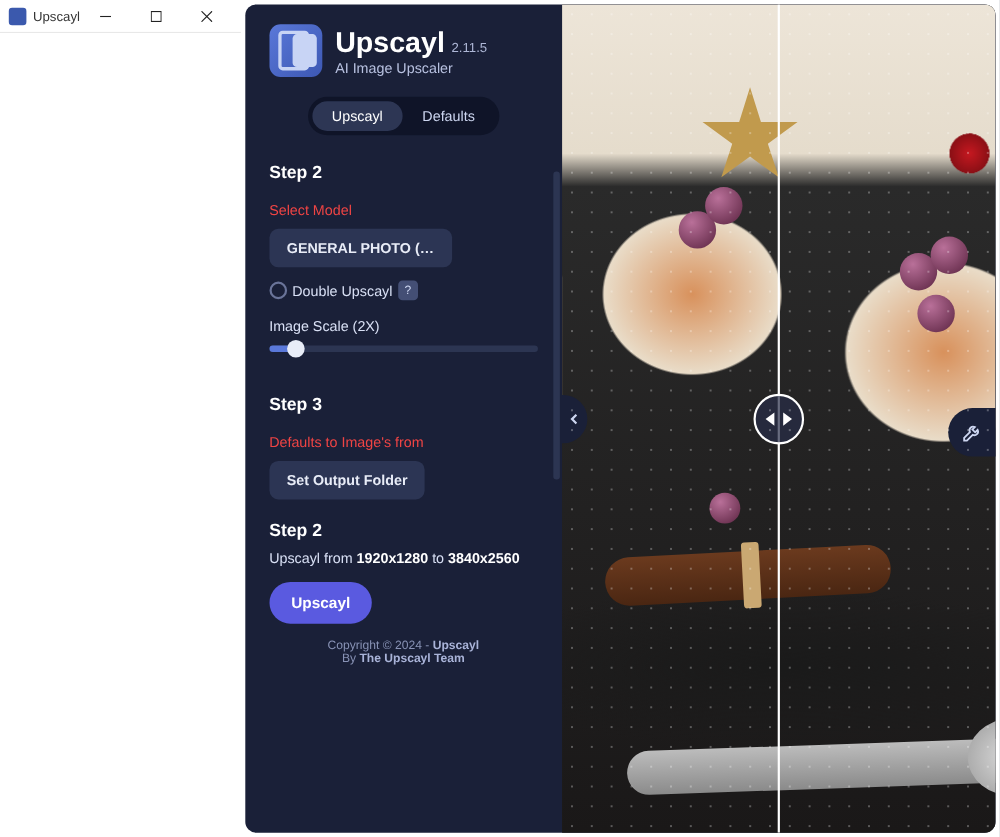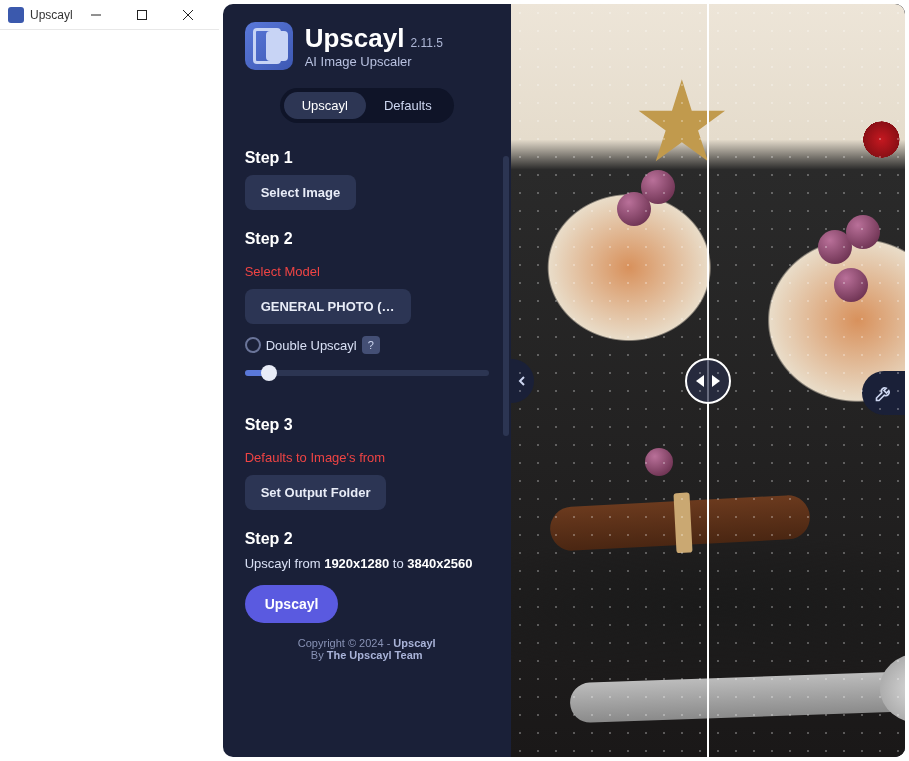--- a/index.html
+++ b/index.html
@@ -233,34 +233,31 @@
           <span class="brand-sub">AI Image Upscaler</span>
         </div>
       </div>
 
       <div class="tabs">
         <div class="tab active">Upscayl</div>
         <div class="tab">Defaults</div>
       </div>
 
 
-      <div class="section">
-        <div class="step-title">Step 1</div>
-        <button class="btn-secondary">Select Image</button>
-      </div>
 
       <div class="section">
         <div class="step-title">Step 2</div>
         <div class="step-sub">Select Model</div>
         <button class="btn-secondary">GENERAL PHOTO (…</button>
         <div class="checkbox-row">
           <div class="radio"></div>
           <span class="check-label">Double Upscayl</span>
           <span class="help-badge">?</span>
         </div>
+        <div class="slider-label">Image Scale (2X)</div>
         <div class="slider">
           <div class="slider-fill"></div>
           <div class="slider-thumb"></div>
         </div>
       </div>
 
       <div class="section">
         <div class="step-title">Step 3</div>
         <div class="step-sub">Defaults to Image's from</div>
         <button class="btn-secondary">Set Output Folder</button>

